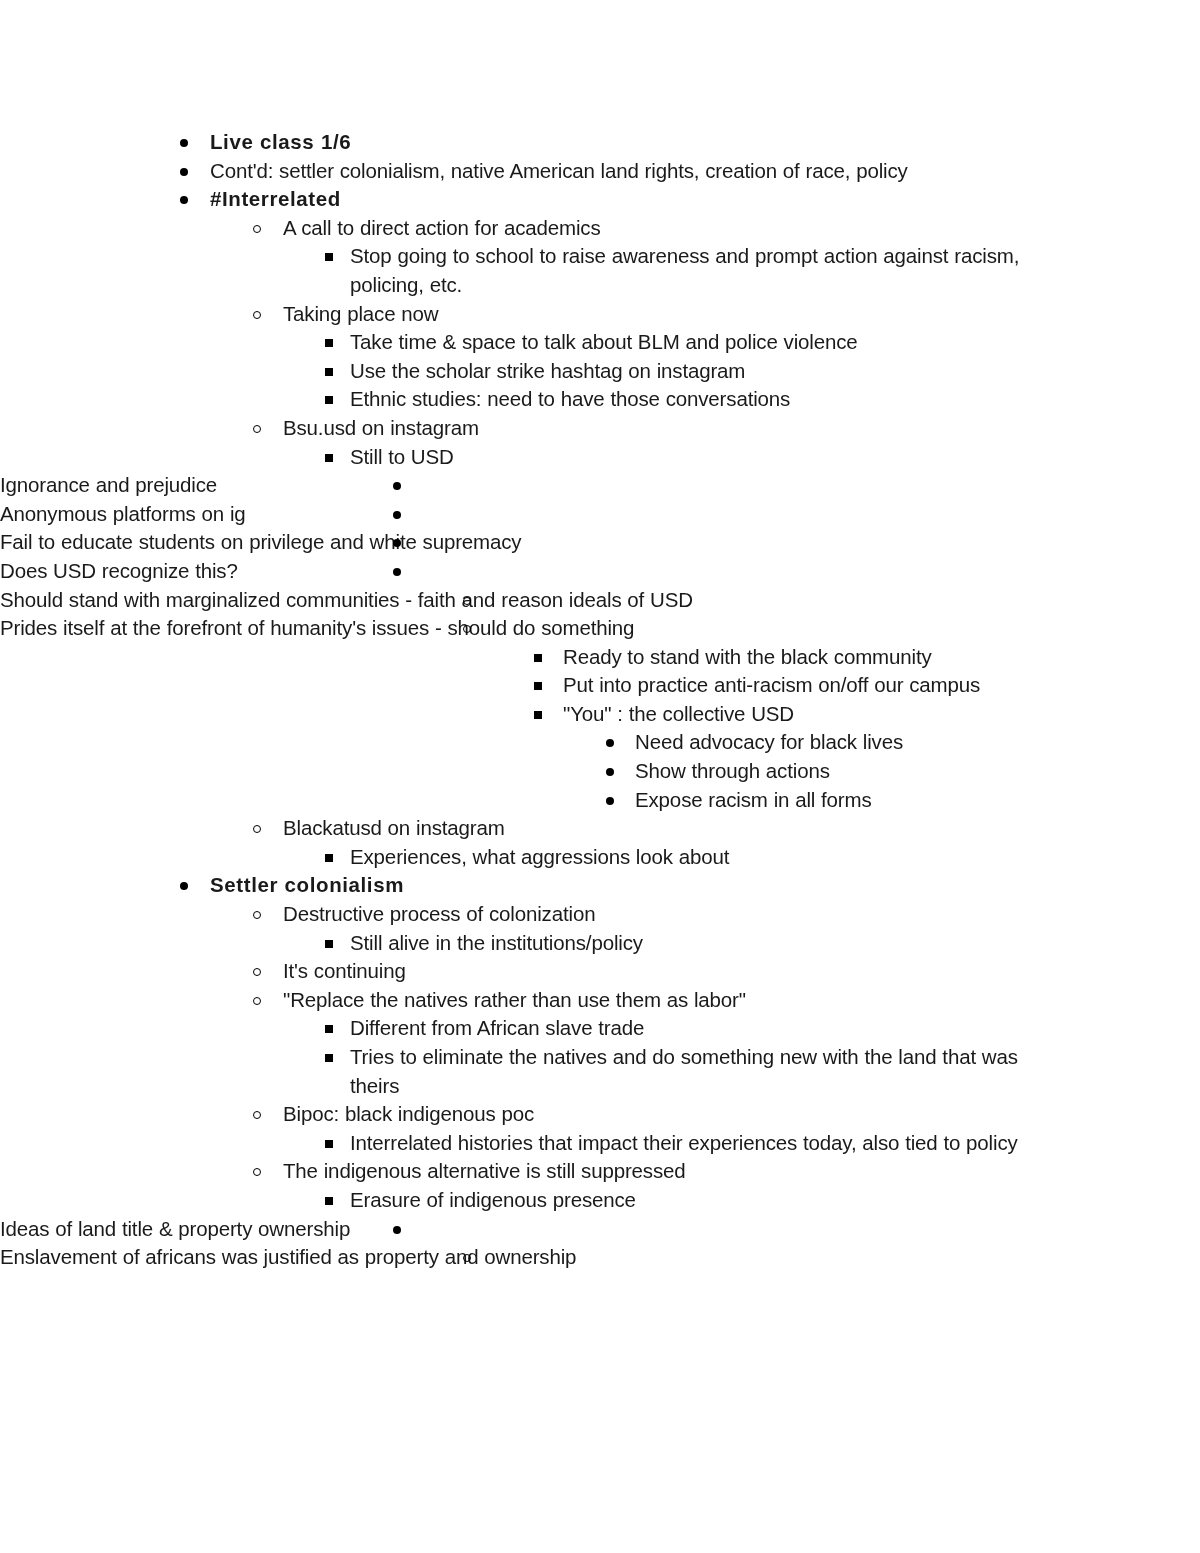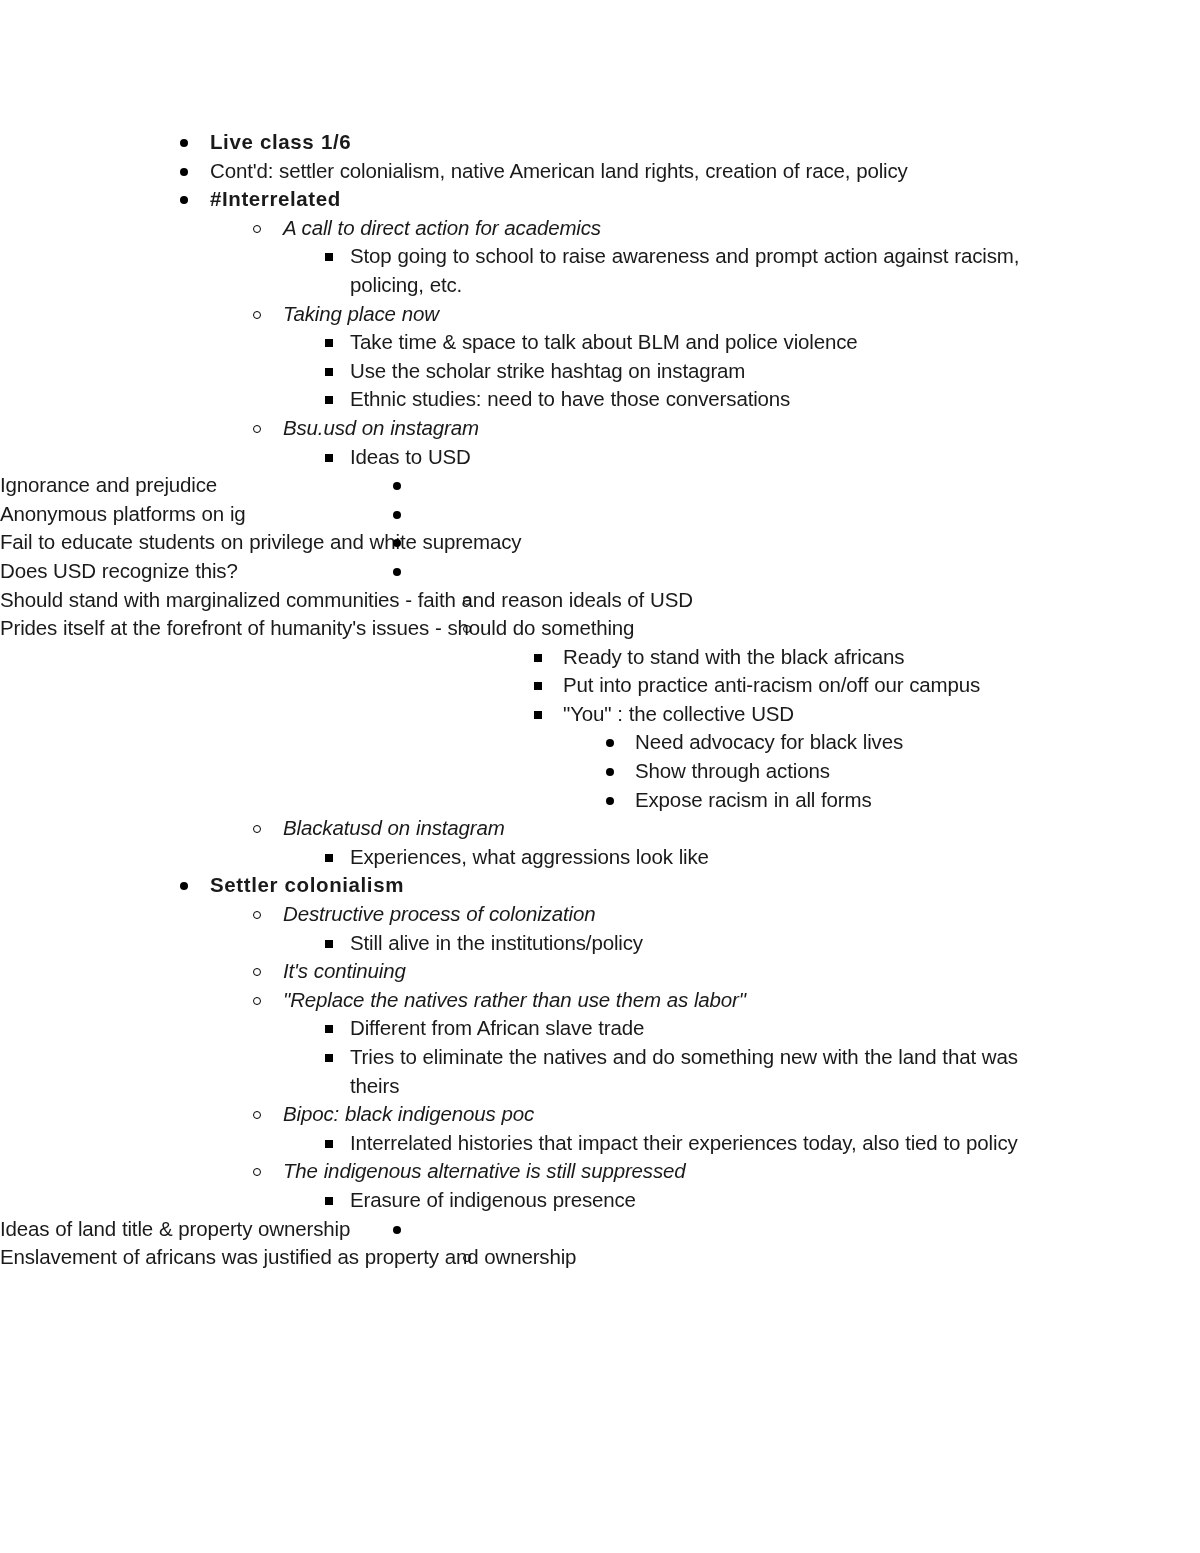--- a/index.html
+++ b/index.html
@@ -76,21 +76,21 @@
     width: 8px;
     height: 8px;
     background: #000;
     top: 11px;
   }
 
   
   .lvl1 { padding-left: 210px; padding-right: 165px; }
   .lvl1 .bullet { left: 180px; }
 
-  .lvl2 { padding-left: 283px; padding-right: 108px; font-style: italic; }
+  .lvl2 { padding-left: 283px; padding-right: 108px; }
   .lvl2 .bullet { left: 253px; }
 
   .lvl3 { padding-left: 350px; padding-right: 165px; }
   .lvl3 .bullet { left: 325px; }
 
   .lvl4 { padding-right: 165px; }
   .lvl4 .bullet { left: 393px; }
 
   .lvl5 { padding-right: 165px; }
   .lvl5 .bullet { left: 463px; }
@@ -169,21 +169,21 @@
       <div class="item lvl2">
         <span class="bullet">
           <span class="glyph-circle"></span>
         </span>
         <span class="txt">Bsu.usd on instagram</span>
       </div>
       <div class="item lvl3">
         <span class="bullet">
           <span class="glyph-square"></span>
         </span>
-        <span class="txt">Ideas to USD</span>
+        <span class="txt">Still to USD</span>
       </div>
       <div class="item lvl4">
         <span class="bullet">
           <span class="glyph-disc"></span>
         </span>
         <span class="txt">Ignorance and prejudice</span>
       </div>
       <div class="item lvl4">
         <span class="bullet">
           <span class="glyph-disc"></span>
@@ -211,21 +211,21 @@
       <div class="item lvl5">
         <span class="bullet">
           <span class="glyph-circle"></span>
         </span>
         <span class="txt">Prides itself at the forefront of humanity's issues - should do something</span>
       </div>
       <div class="item lvl6">
         <span class="bullet">
           <span class="glyph-square"></span>
         </span>
-        <span class="txt">Ready to stand with the black africans</span>
+        <span class="txt">Ready to stand with the black community</span>
       </div>
       <div class="item lvl6">
         <span class="bullet">
           <span class="glyph-square"></span>
         </span>
         <span class="txt">Put into practice anti-racism on/off our campus</span>
       </div>
       <div class="item lvl6">
         <span class="bullet">
           <span class="glyph-square"></span>
@@ -253,21 +253,21 @@
       <div class="item lvl2">
         <span class="bullet">
           <span class="glyph-circle"></span>
         </span>
         <span class="txt">Blackatusd on instagram</span>
       </div>
       <div class="item lvl3">
         <span class="bullet">
           <span class="glyph-square"></span>
         </span>
-        <span class="txt">Experiences, what aggressions look like</span>
+        <span class="txt">Experiences, what aggressions look about</span>
       </div>
       <div class="item lvl1 bold">
         <span class="bullet">
           <span class="glyph-disc"></span>
         </span>
         <span class="txt">Settler colonialism</span>
       </div>
       <div class="item lvl2">
         <span class="bullet">
           <span class="glyph-circle"></span>

